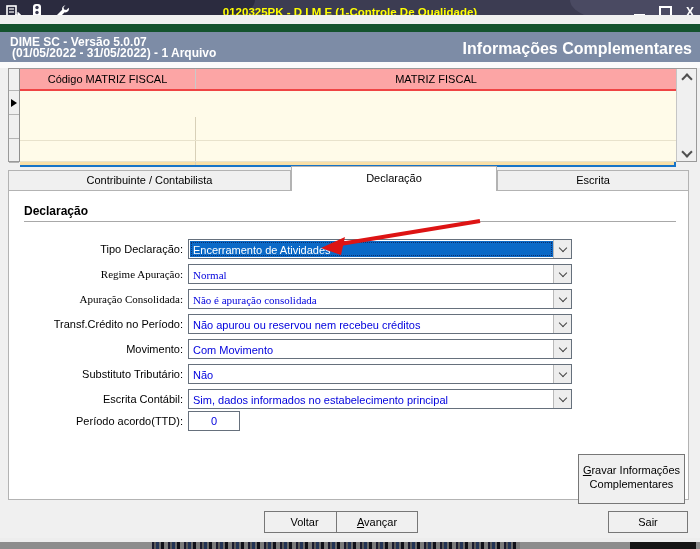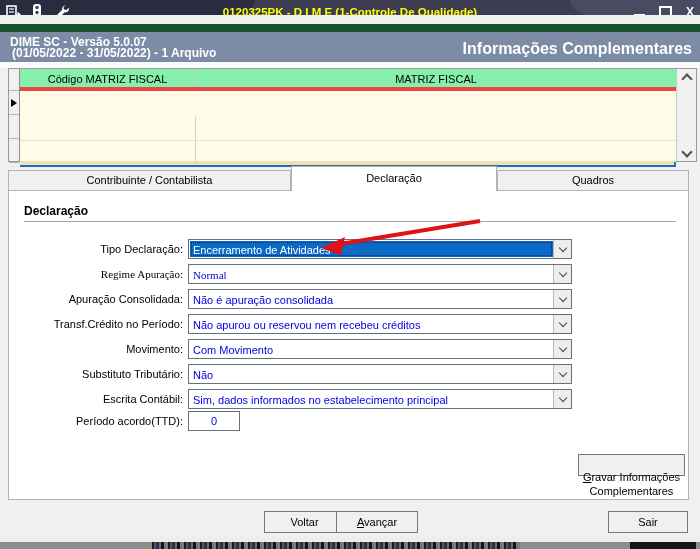--- a/index.html
+++ b/index.html
@@ -31,21 +31,21 @@
   .hdr-line1{position:absolute;left:10px;top:3px;font-size:12px;}
   .hdr-line2{position:absolute;left:12px;top:14px;font-size:12px;}
   .hdr-right{position:absolute;right:8px;bottom:4px;font-size:16px;}
   .white-gap{position:absolute;left:0;top:62px;width:700px;height:6px;background:#fbfbfb;}
   
   .grid{position:absolute;left:8px;top:68px;width:689px;height:94px;background:#fffbe9;border:1px solid #9a9a9a;box-sizing:border-box;}
   .g-gutter{position:absolute;left:0;top:0;width:11px;height:100%;background:#f0f0f0;border-right:1px solid #8f8f8f;box-sizing:border-box;}
   .g-gutter .gcell{height:22px;border-bottom:1px solid #b5b5b5;box-sizing:border-box;position:relative;}
   .g-gutter .gcell.r{height:24px;}
   .row-marker{position:absolute;left:2px;top:8px;width:0;height:0;border-left:6px solid #000;border-top:4px solid transparent;border-bottom:4px solid transparent;}
-  .g-head{position:absolute;left:11px;top:0;right:20px;height:22px;background:#86efac;border-bottom:4px solid #ef4444;box-sizing:border-box;display:flex;}
+  .g-head{position:absolute;left:11px;top:0;right:20px;height:22px;background:#fca5a5;border-bottom:2px solid #ef4444;box-sizing:border-box;display:flex;}
   .g-head .hc1{width:176px;border-right:1px solid #c9c9c9;box-sizing:border-box;text-align:center;line-height:21px;}
   .g-head .hc2{flex:1;text-align:center;line-height:21px;}
   .g-row{position:absolute;left:11px;right:20px;height:24px;display:flex;box-sizing:border-box;}
   .g-row .c1{width:176px;border-right:1px solid #d8d0b8;box-sizing:border-box;padding:4px 1px 0 1px;}
   .g-row .c2{flex:1;padding:4px 2px 0 3px;}
   .g-row.sel{top:38px;background:#f9dfa6;border-bottom:2px solid #1673c7;border-right:2px solid #1673c7;margin-top:36px;}
   .g-row.e1{top:48px;}
   .g-row.e2{top:72px;height:21px;}
   .g-row.empty{background:#fffbe9;border-bottom:1px solid #e8e2cc;}
   .g-scroll{position:absolute;right:0;top:0;width:20px;height:100%;background:#f0f0f0;border-left:1px solid #c5c5c5;box-sizing:border-box;}
@@ -70,21 +70,21 @@
   .flabel{position:absolute;left:28px;width:155px;text-align:right;line-height:20px;}
   .combo{position:absolute;left:188px;width:384px;height:20px;border:1px solid #66707c;background:#fff;box-sizing:border-box;}
   .combo .cval{position:absolute;left:1px;top:1px;bottom:1px;right:18px;line-height:16px;padding:1px 0 0 3px;color:#0000dd;white-space:nowrap;overflow:hidden;}
   .combo .cbtn{position:absolute;right:0;top:0;bottom:0;width:17px;background:#ededed;border-left:1px solid #b9b9b9;display:flex;align-items:center;justify-content:center;}
   .combo .cbtn .chev{width:5px;height:5px;border-width:1.5px;border-color:#444;transform:rotate(45deg);margin-bottom:2px;}
   .combo.focused .cval{background:#0a69c7;color:#fff;outline:1px dotted #10306a;outline-offset:-2px;}
   .numinput{position:absolute;left:188px;width:52px;height:20px;border:1px solid #66707c;box-sizing:border-box;background:#fff;color:#0000dd;text-align:center;font-family:"Liberation Sans",sans-serif;font-size:11px;padding:0;}
   
   .btn{position:absolute;background:#f0f0f0;border:1px solid #777;box-sizing:border-box;text-align:center;font-size:11px;color:#000;z-index:4;}
   .btn u{text-decoration:underline;}
-  .btn-gravar{left:578px;top:454px;width:107px;height:22px;padding-top:15px;line-height:14px;}
+  .btn-gravar{left:578px;top:454px;width:107px;height:50px;padding-top:8px;line-height:14px;}
   .btn-voltar{left:264px;top:511px;width:81px;height:22px;line-height:20px;}
   .btn-avancar{left:336px;top:511px;width:82px;height:22px;line-height:20px;}
   .btn-sair{left:608px;top:511px;width:80px;height:22px;line-height:20px;}
   
   .annot{position:absolute;left:0;top:0;width:700px;height:549px;pointer-events:none;z-index:9;}
   
   .bg-strip-light{position:absolute;left:0;top:538px;width:700px;height:4px;background:#ededed;}
   .bg-strip{position:absolute;left:0;top:542px;width:700px;height:7px;background:#8c8c8c;}
   .bg-strip .speck{position:absolute;left:152px;top:0;width:368px;height:7px;
     background:repeating-linear-gradient(90deg,#1a1a2e 0 2px,#5a5a5a 2px 4px,#223355 4px 7px,#6a6a6a 7px 9px,#101018 9px 12px,#7a7a7a 12px 16px);}
@@ -164,21 +164,21 @@
         <span class="chev cup"></span>
       </div>
     <div class="sbtn down">
         <span class="chev cdown"></span>
       </div>
   </div>
 </div>
 
 <div class="tab t1 inactive">Contribuinte / Contabilista</div>
 <div class="tab t2 active">Declaração</div>
-<div class="tab t3 inactive">Quadros</div>
+<div class="tab t3 inactive">Escrita</div>
 
 <div class="panel"></div>
 <div class="group-title">Declaração</div>
 <div class="group-line"></div>
 
 <div class="frow" style="top:239px;">
   <span class="flabel">Tipo Declaração:</span>
   <div class="combo focused">
     <div class="cval">Encerramento de Atividades</div>
     <div class="cbtn">
@@ -188,21 +188,21 @@
 </div>
 <div class="frow" style="top:264px;font-family:Liberation Serif, serif;">
   <span class="flabel">Regime Apuração:</span>
   <div class="combo">
     <div class="cval">Normal</div>
     <div class="cbtn">
         <span class="chev"></span>
       </div>
   </div>
 </div>
-<div class="frow" style="top:289px;">
+<div class="frow" style="top:289px;font-family:Liberation Serif, serif;">
   <span class="flabel">Apuração Consolidada:</span>
   <div class="combo">
     <div class="cval">Não é apuração consolidada</div>
     <div class="cbtn">
         <span class="chev"></span>
       </div>
   </div>
 </div>
 <div class="frow" style="top:314px;">
   <span class="flabel">Transf.Crédito no Período:</span>

